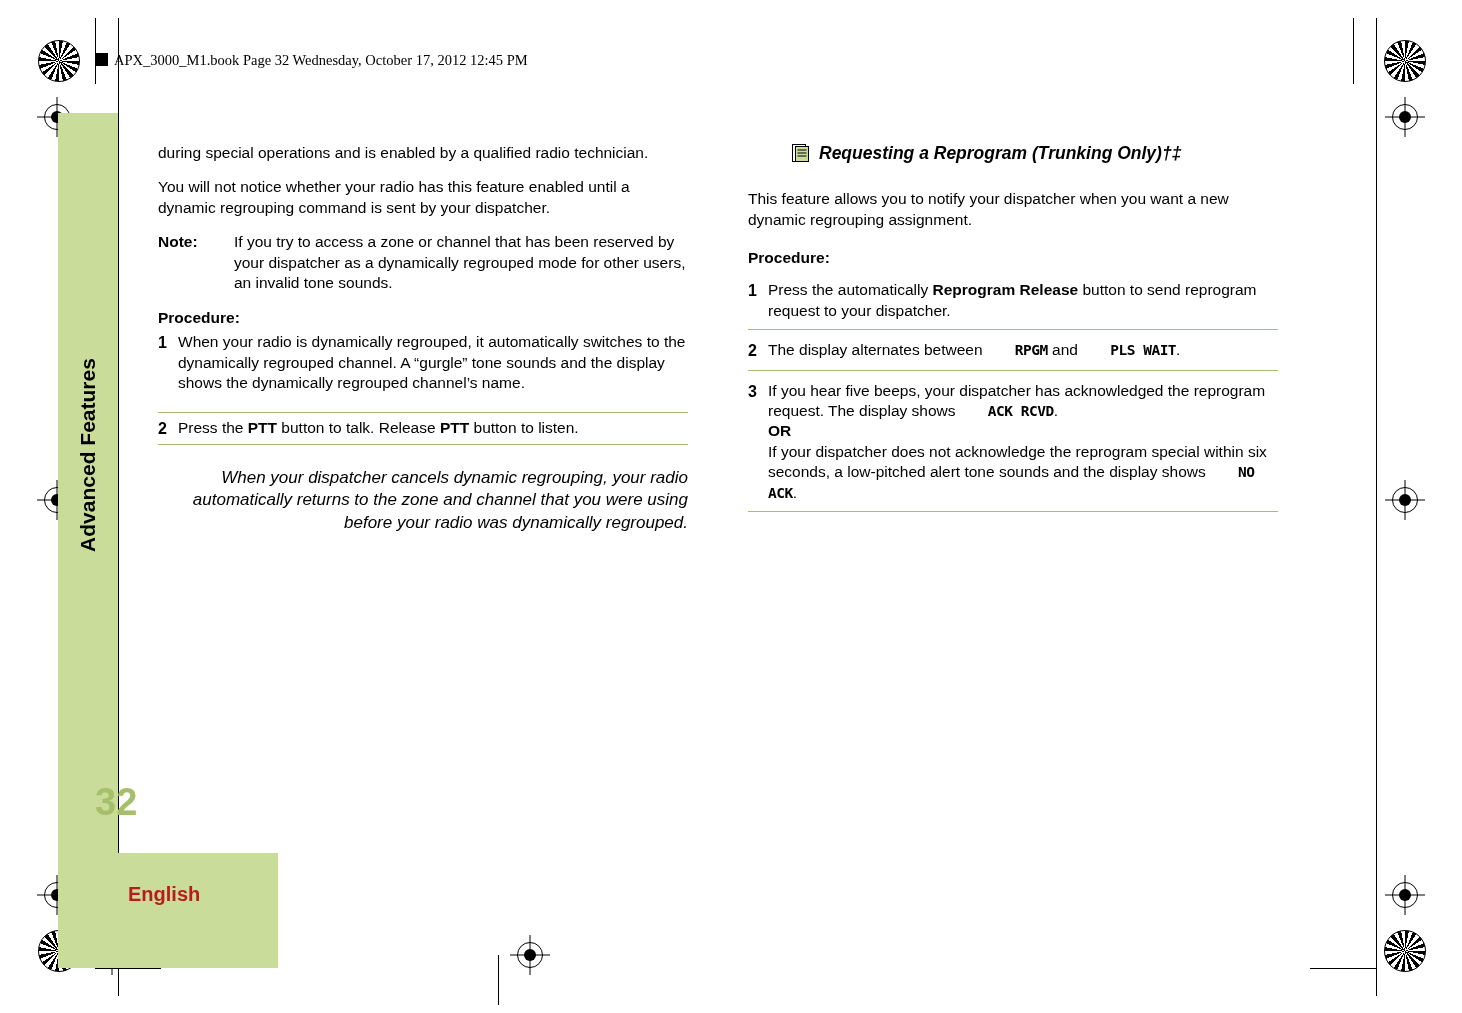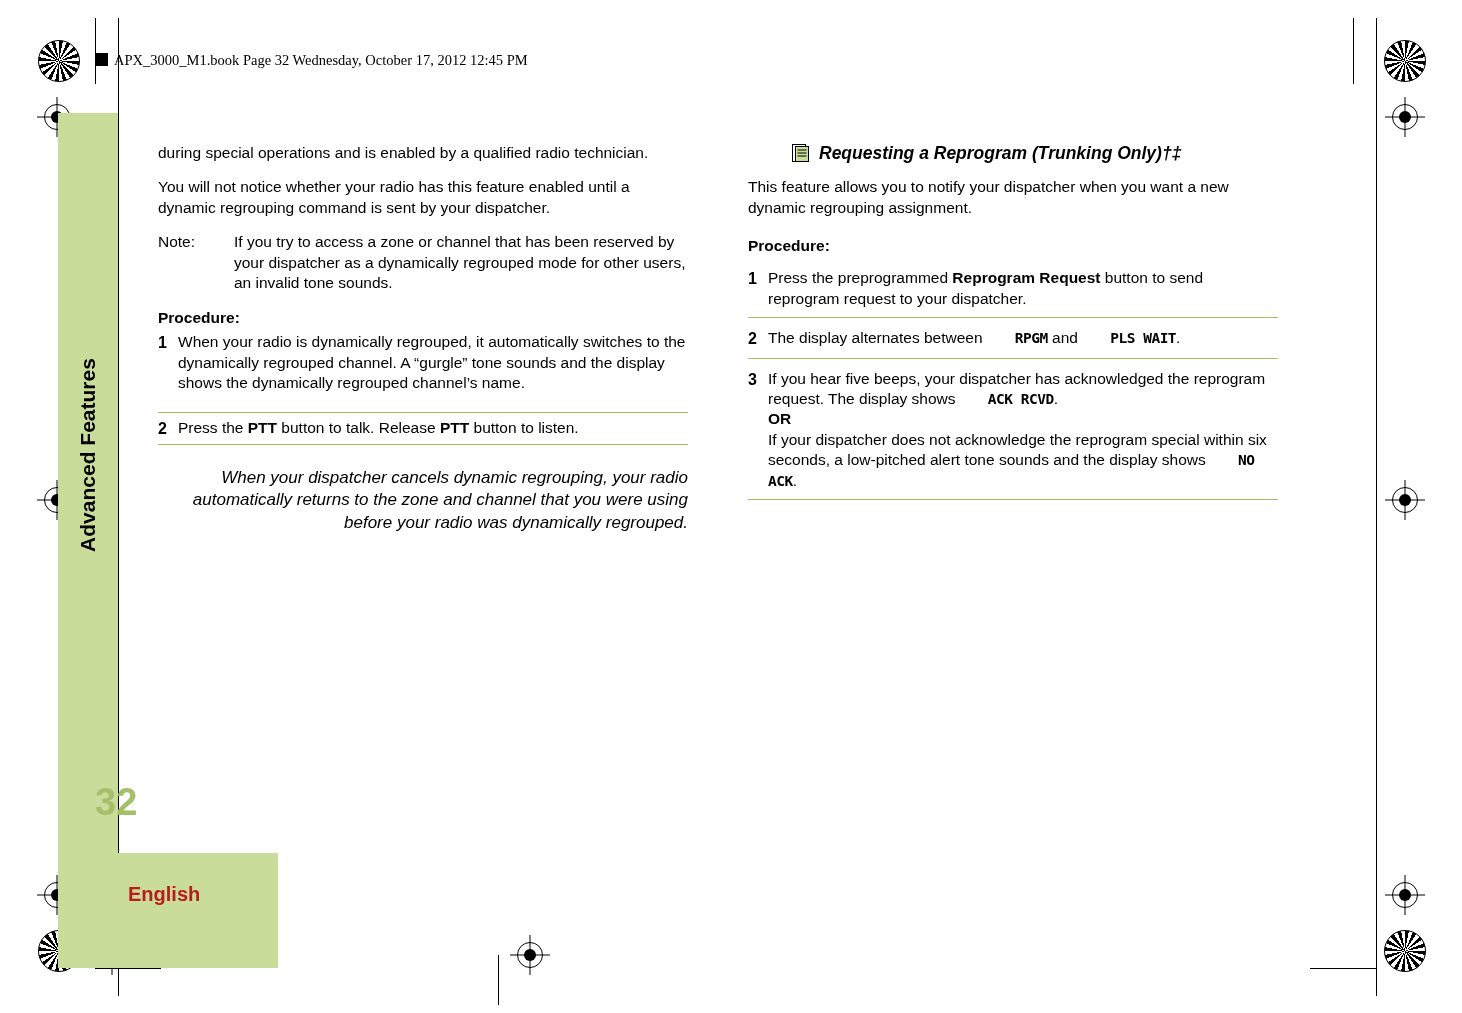--- a/index.html
+++ b/index.html
@@ -153,21 +153,21 @@
   .col-left { left: 158px; }
   .col-right { left: 748px; width: 530px; }
 
   p { margin: 0 0 14px 0; }
 
   .note-row {
     display: flex;
     margin-bottom: 14px;
   }
   .note-label {
-    font-weight: normal;
+    font-weight: bold;
     width: 76px;
     flex: 0 0 76px;
   }
   .note-text { flex: 1; }
 
   .proc-label {
     font-weight: bold;
     margin: 0 0 4px 0;
   }
 
@@ -196,21 +196,21 @@
   .ital {
     font-style: italic;
     font-size: 17px;
     line-height: 1.34;
     text-align: right;
   }
 
   .section-head {
     display: flex;
     align-items: flex-start;
-    margin-bottom: 14px;
+    margin-bottom: 26px;
     padding-left: 44px;
   }
   .book-icon {
     width: 18px;
     height: 19px;
     flex: 0 0 18px;
     margin-right: 9px;
     margin-top: 1px;
   }
   .section-title {
@@ -322,21 +322,21 @@
     </span>
     <span class="section-title">Requesting a Reprogram (Trunking Only)†‡</span>
   </div>
 
   <p>This feature allows you to notify your dispatcher when you want a new dynamic regrouping assignment.</p>
 
   <p class="proc-label" style="margin-top:18px;">Procedure:</p>
 
   <div class="step rule-bottom" style="margin-top:12px; padding-bottom:8px;">
     <div class="step-num">1</div>
-    <div class="step-body"><span>Press the preprogrammed </span><b>Reprogram Request</b><span> button to send reprogram request to your dispatcher.</span></div>
+    <div class="step-body"><span>Press the automatically </span><b>Reprogram Release</b><span> button to send reprogram request to your dispatcher.</span></div>
   </div>
 
   <div class="step rule-bottom" style="margin-top:6px; padding-bottom:8px;">
     <div class="step-num">2</div>
     <div class="step-body"><span>The display alternates between </span><span class="lcd">RPGM</span><span> and </span><span class="lcd">PLS WAIT</span><span>.</span></div>
   </div>
 
   <div class="step rule-bottom" style="margin-top:6px; padding-bottom:8px;">
     <div class="step-num">3</div>
     <div class="step-body">

